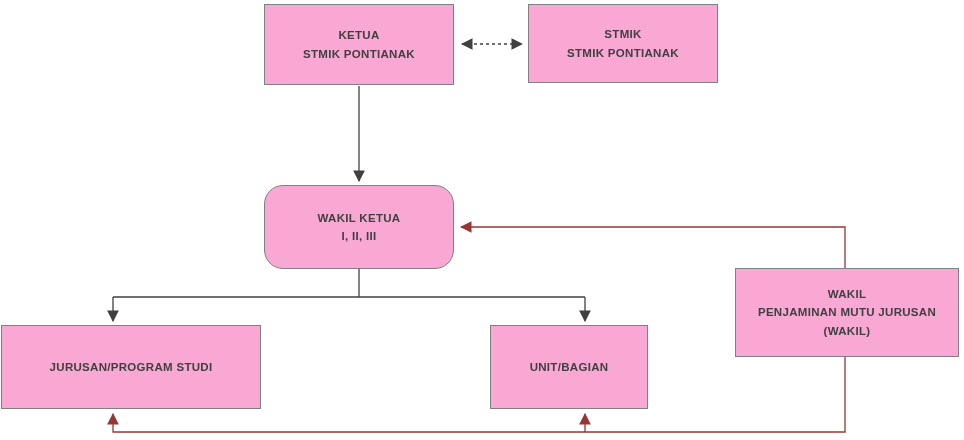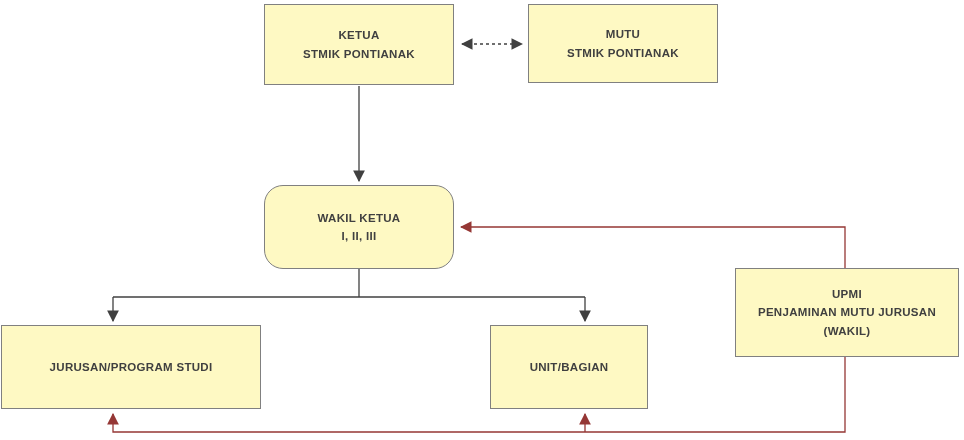--- a/index.html
+++ b/index.html
@@ -7,21 +7,21 @@
     position: relative;
     width: 964px;
     height: 440px;
     background: #ffffff;
     font-family: "Liberation Sans", sans-serif;
     overflow: hidden;
   }
   .node {
     position: absolute;
     box-sizing: border-box;
-    background: #fef9c3;
+    background: #f9a8d4;
     border: 1px solid #808080;
     display: flex;
     flex-direction: column;
     align-items: center;
     justify-content: center;
     text-align: center;
     font-weight: bold;
     font-size: 11.5px;
     letter-spacing: 0.3px;
     color: #404040;
@@ -75,31 +75,31 @@
 
     <line class="edge-red" x1="585" y1="432" x2="585" y2="414" marker-end="url(#ah-red)"></line>
   </svg>
 
   <div class="node" id="node-ketua">
     <span>KETUA</span>
     <span>STMIK PONTIANAK</span>
   </div>
 
   <div class="node" id="node-senat">
-    <span>MUTU</span>
+    <span>STMIK</span>
     <span>STMIK PONTIANAK</span>
   </div>
 
   <div class="node" id="node-wakil">
     <span>WAKIL KETUA</span>
     <span>I, II, III</span>
   </div>
 
   <div class="node" id="node-upmi">
-    <span>UPMI</span>
+    <span>WAKIL</span>
     <span>PENJAMINAN MUTU JURUSAN</span>
     <span>(WAKIL)</span>
   </div>
 
   <div class="node" id="node-jurusan">
     <span>JURUSAN/PROGRAM STUDI</span>
   </div>
 
   <div class="node" id="node-unit">
     <span>UNIT/BAGIAN</span>

